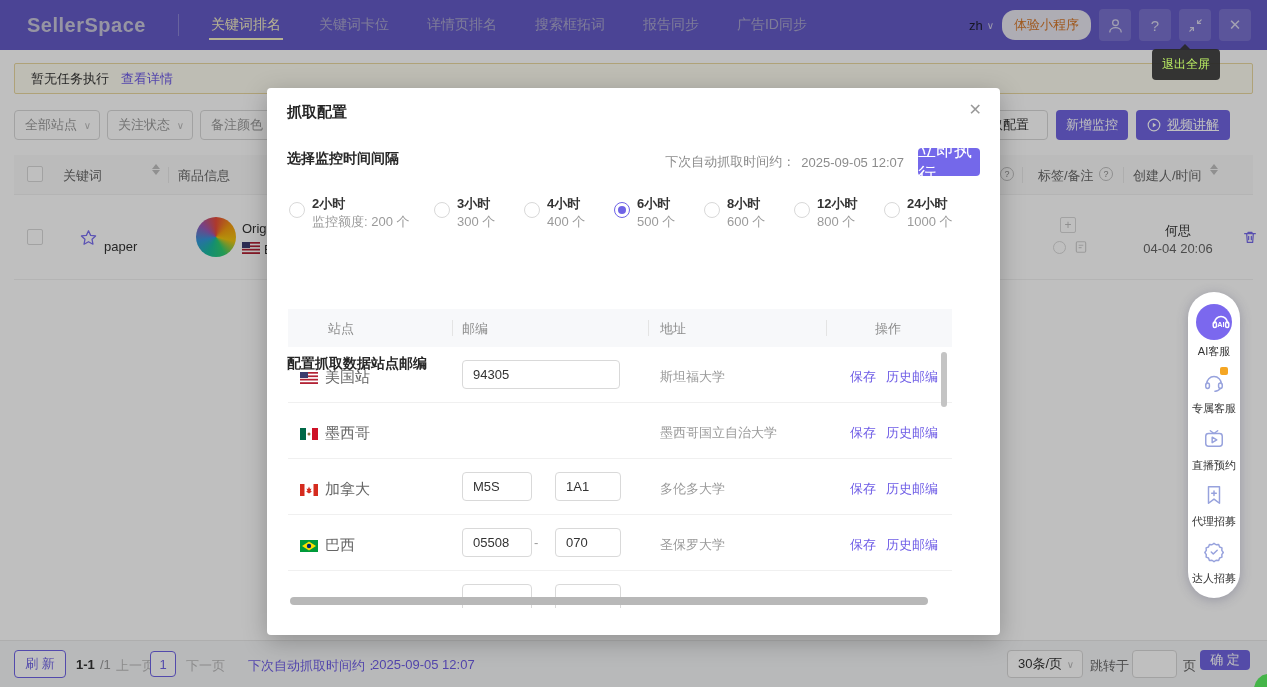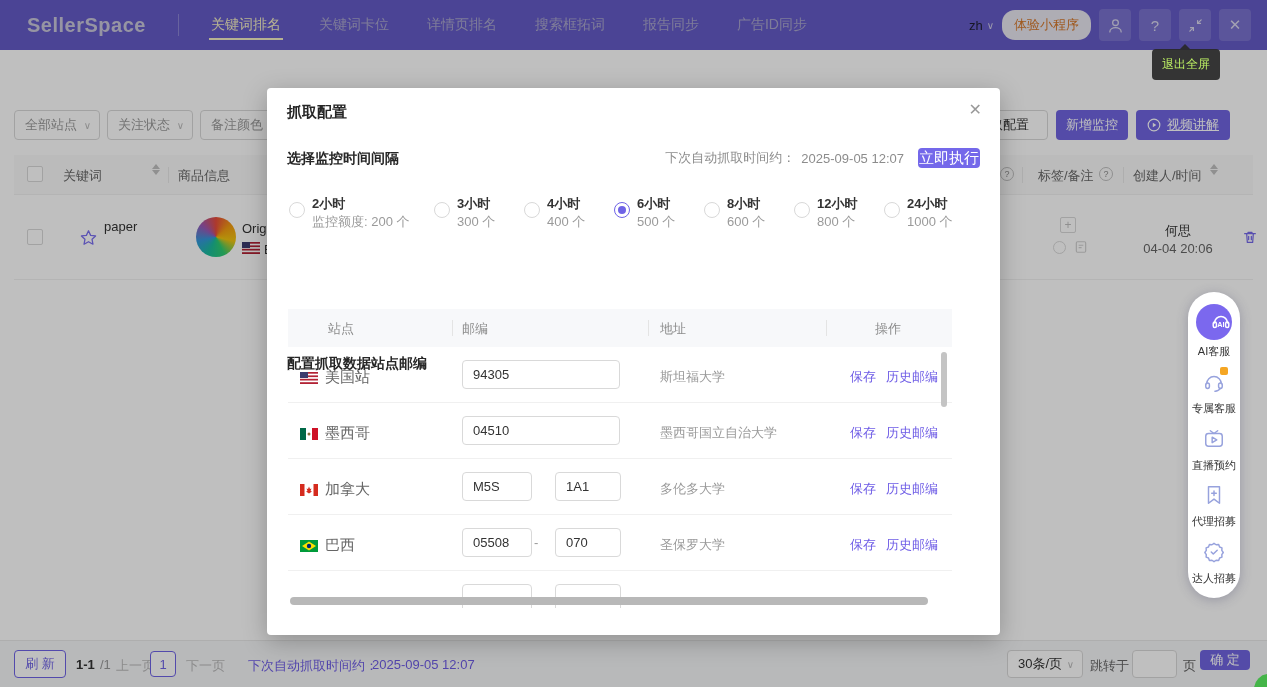--- a/index.html
+++ b/index.html
@@ -50,21 +50,21 @@
   .jump-input { position:absolute; left:1132px; top:9px; width:45px; height:28px; border:1px solid #d9d9d9; border-radius:4px; background:#fff; }
   .btn-confirm { position:absolute; left:1200px; top:9px; width:50px; height:20px; }
 
   
   .overlay { position:absolute; inset:0; background:rgba(0,0,0,.25); z-index:10; }
   .modal { position:absolute; left:267px; top:88px; width:733px; height:547px; background:#fff; border-radius:4px; box-shadow:0 6px 24px rgba(0,0,0,.25); z-index:20; }
   .modal-title { position:absolute; left:20px; top:15px; font-size:15px; font-weight:bold; color:#262626; }
   .modal-close { position:absolute; right:18px; top:12px; font-size:16px; color:#999; cursor:pointer; }
   .sec-title { position:absolute; left:20px; font-size:14px; font-weight:bold; color:#262626; }
   .next-group { position:absolute; right:20px; top:60px; display:flex; align-items:center; gap:6px; font-size:13px; color:#8c8c8c; }
-  .btn-exec { width:62px; height:20px; margin-left:8px; font-size:15px; background:#7468ea; }
+  .btn-exec { width:62px; height:28px; margin-left:8px; font-size:18px; background:#7468ea; }
   .radio-opt { position:absolute; top:0; display:flex; gap:7px; cursor:pointer; }
   .radio { width:16px; height:16px; border:1px solid #d9d9d9; border-radius:50%; background:#fff; margin-top:10px; flex:none; position:relative; }
   .radio.checked { border-color:#6f63e6; }
   .radio.checked::after { content:""; position:absolute; left:3px; top:3px; width:8px; height:8px; border-radius:50%; background:#6f63e6; }
   .ro-label { font-size:13px; font-weight:bold; color:#333; line-height:17px; margin-top:3px; }
   .ro-quota { font-size:13px; color:#9a9a9a; line-height:19px; }
   .zip-table { position:absolute; left:21px; top:221px; width:664px; height:299px; overflow:hidden; }
   .zt-header { position:absolute; left:0; top:0; width:664px; height:38px; background:#f7f8fa; font-size:13px; color:#8c8c8c; }
   .zt-header span { position:absolute; top:11px; }
   .vdiv { position:absolute; top:11px; width:1px; height:16px; background:#e4e4e4; }
@@ -130,20 +130,24 @@
             <path d="M4 20l5-5"></path>
             <path d="M9 19v-4H5"></path>
           </svg>
       </div>
       <div class="tb-btn">✕</div>
     </div>
   </header>
 
   <div class="content">
 
+    <div class="notice">
+      <span class="notice-text">暂无任务执行</span>
+      <span class="notice-link">查看详情</span>
+    </div>
 
     <div class="select-box" style="left:14px;">
       <span>全部站点</span>
       <span class="sb-caret">∨</span>
     </div>
     <div class="select-box" style="left:107px;">
       <span>关注状态</span>
       <span class="sb-caret">∨</span>
     </div>
     <div class="select-box" style="left:200px;">
@@ -179,21 +183,21 @@
           <i class="up"></i>
           <i class="dn"></i>
         </span>
     </div>
 
     <div class="kw-row">
       <span class="checkbox" style="left:13px; top:34px;"></span>
       <svg style="position:absolute; left:66px; top:34px;" width="17" height="17" viewBox="0 0 24 24">
           <polygon points="12,2.5 15,9 22,9.8 17,14.5 18.3,21.5 12,18 5.7,21.5 7,14.5 2,9.8 9,9" fill="none" stroke="#7b6ff0" stroke-width="1.8" stroke-linejoin="round"></polygon>
         </svg>
-      <span style="position:absolute; left:90px; top:24px; font-size:13px; color:#333;">paper</span>
+      <span style="position:absolute; left:90px; top:44px; font-size:13px; color:#333;">paper</span>
       <span class="thumb"></span>
       <span style="position:absolute; left:228px; top:26px; font-size:13px; color:#333; white-space:nowrap;">Origami P</span>
       <svg class="flag" style="position:absolute; left:228px; top:47px;" width="18" height="12" viewBox="0 0 18 12">
           <rect width="18" height="12" fill="#fff"></rect>
           <rect y="0" width="18" height="1.7" fill="#b22234"></rect>
           <rect y="3.4" width="18" height="1.7" fill="#b22234"></rect>
           <rect y="6.8" width="18" height="1.7" fill="#b22234"></rect>
           <rect y="10.2" width="18" height="1.8" fill="#b22234"></rect>
           <rect width="8" height="6" fill="#3c3b6e"></rect>
         </svg>
@@ -332,21 +336,20 @@
       <div class="zt-row" style="top:94px;">
         <span class="zt-site">
           <svg class="flag" width="18" height="12" viewBox="0 0 18 12">
               <rect width="6" height="12" fill="#006847"></rect>
               <rect x="6" width="6" height="12" fill="#fff"></rect>
               <rect x="12" width="6" height="12" fill="#ce1126"></rect>
               <circle cx="9" cy="6" r="1.5" fill="#8a6d3b"></circle>
             </svg>
           <span>墨西哥</span>
         </span>
-        <input class="zip-input single" value="04510" style="">
         <span class="zt-addr">墨西哥国立自治大学</span>
         <span class="zt-actions">
             <span>保存</span>
             <span>历史邮编</span>
           </span>
       </div>
 
       <div class="zt-row" style="top:150px;">
         <span class="zt-site">
           <svg class="flag" width="18" height="12" viewBox="0 0 18 12">

